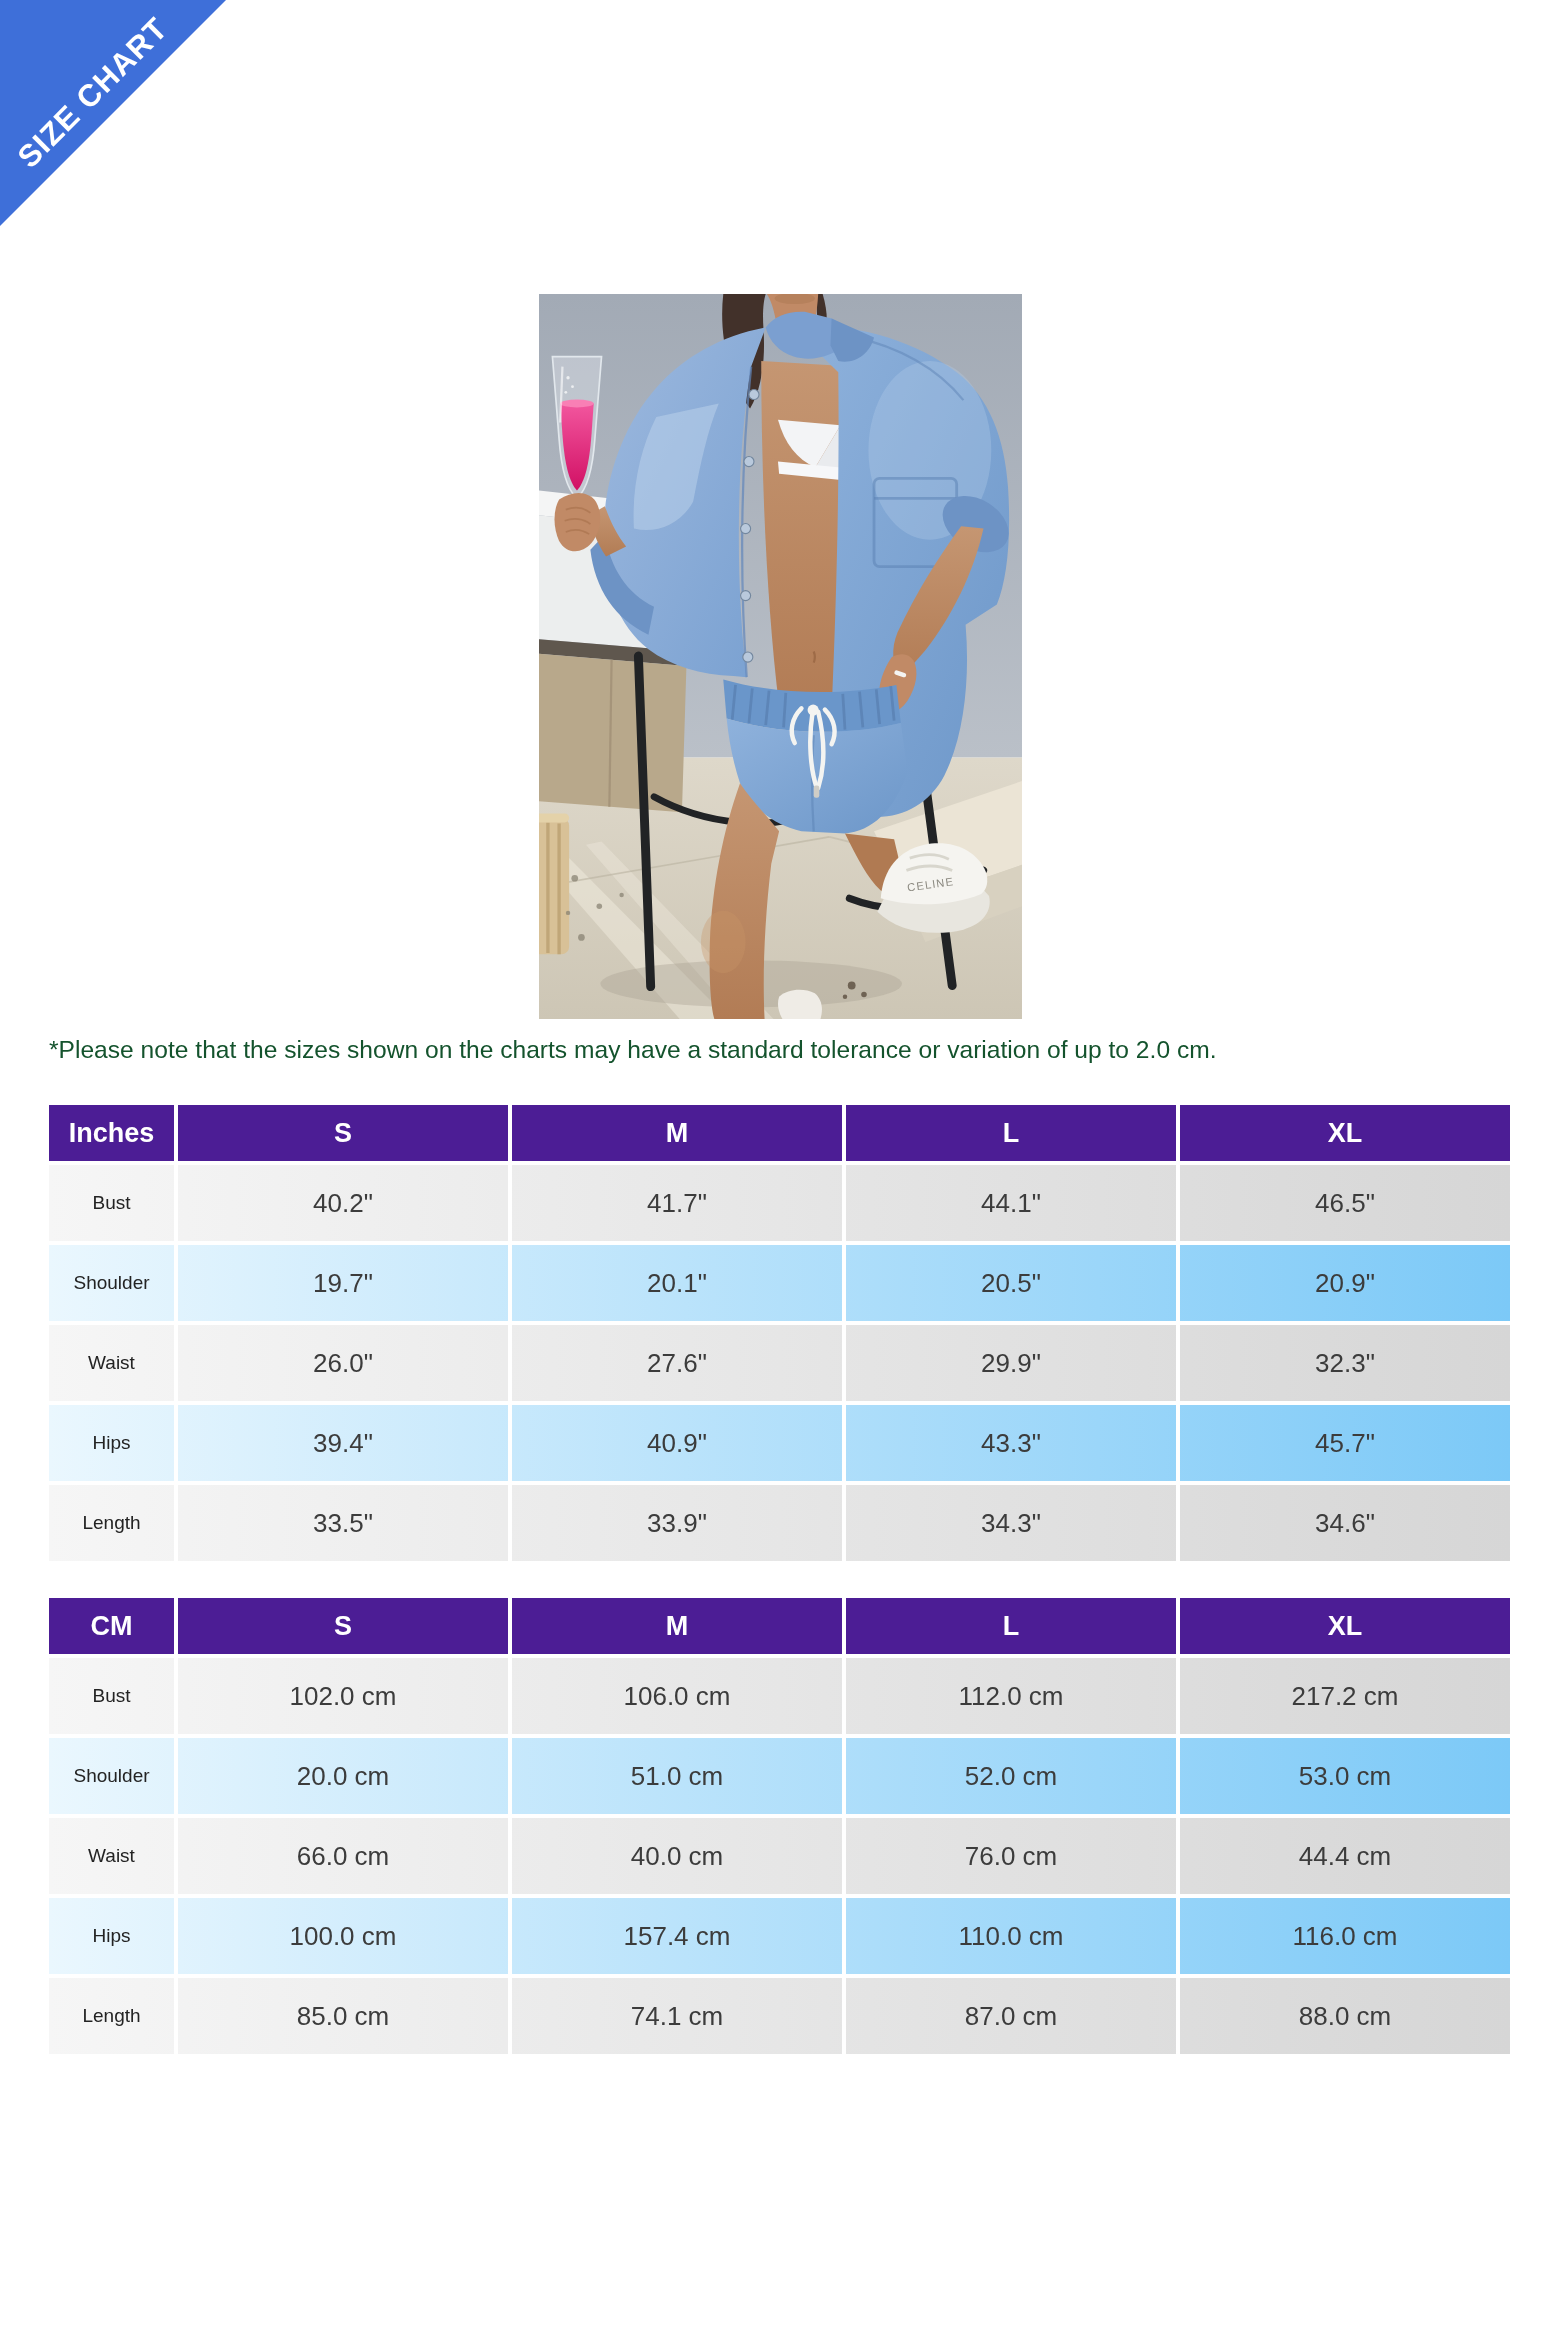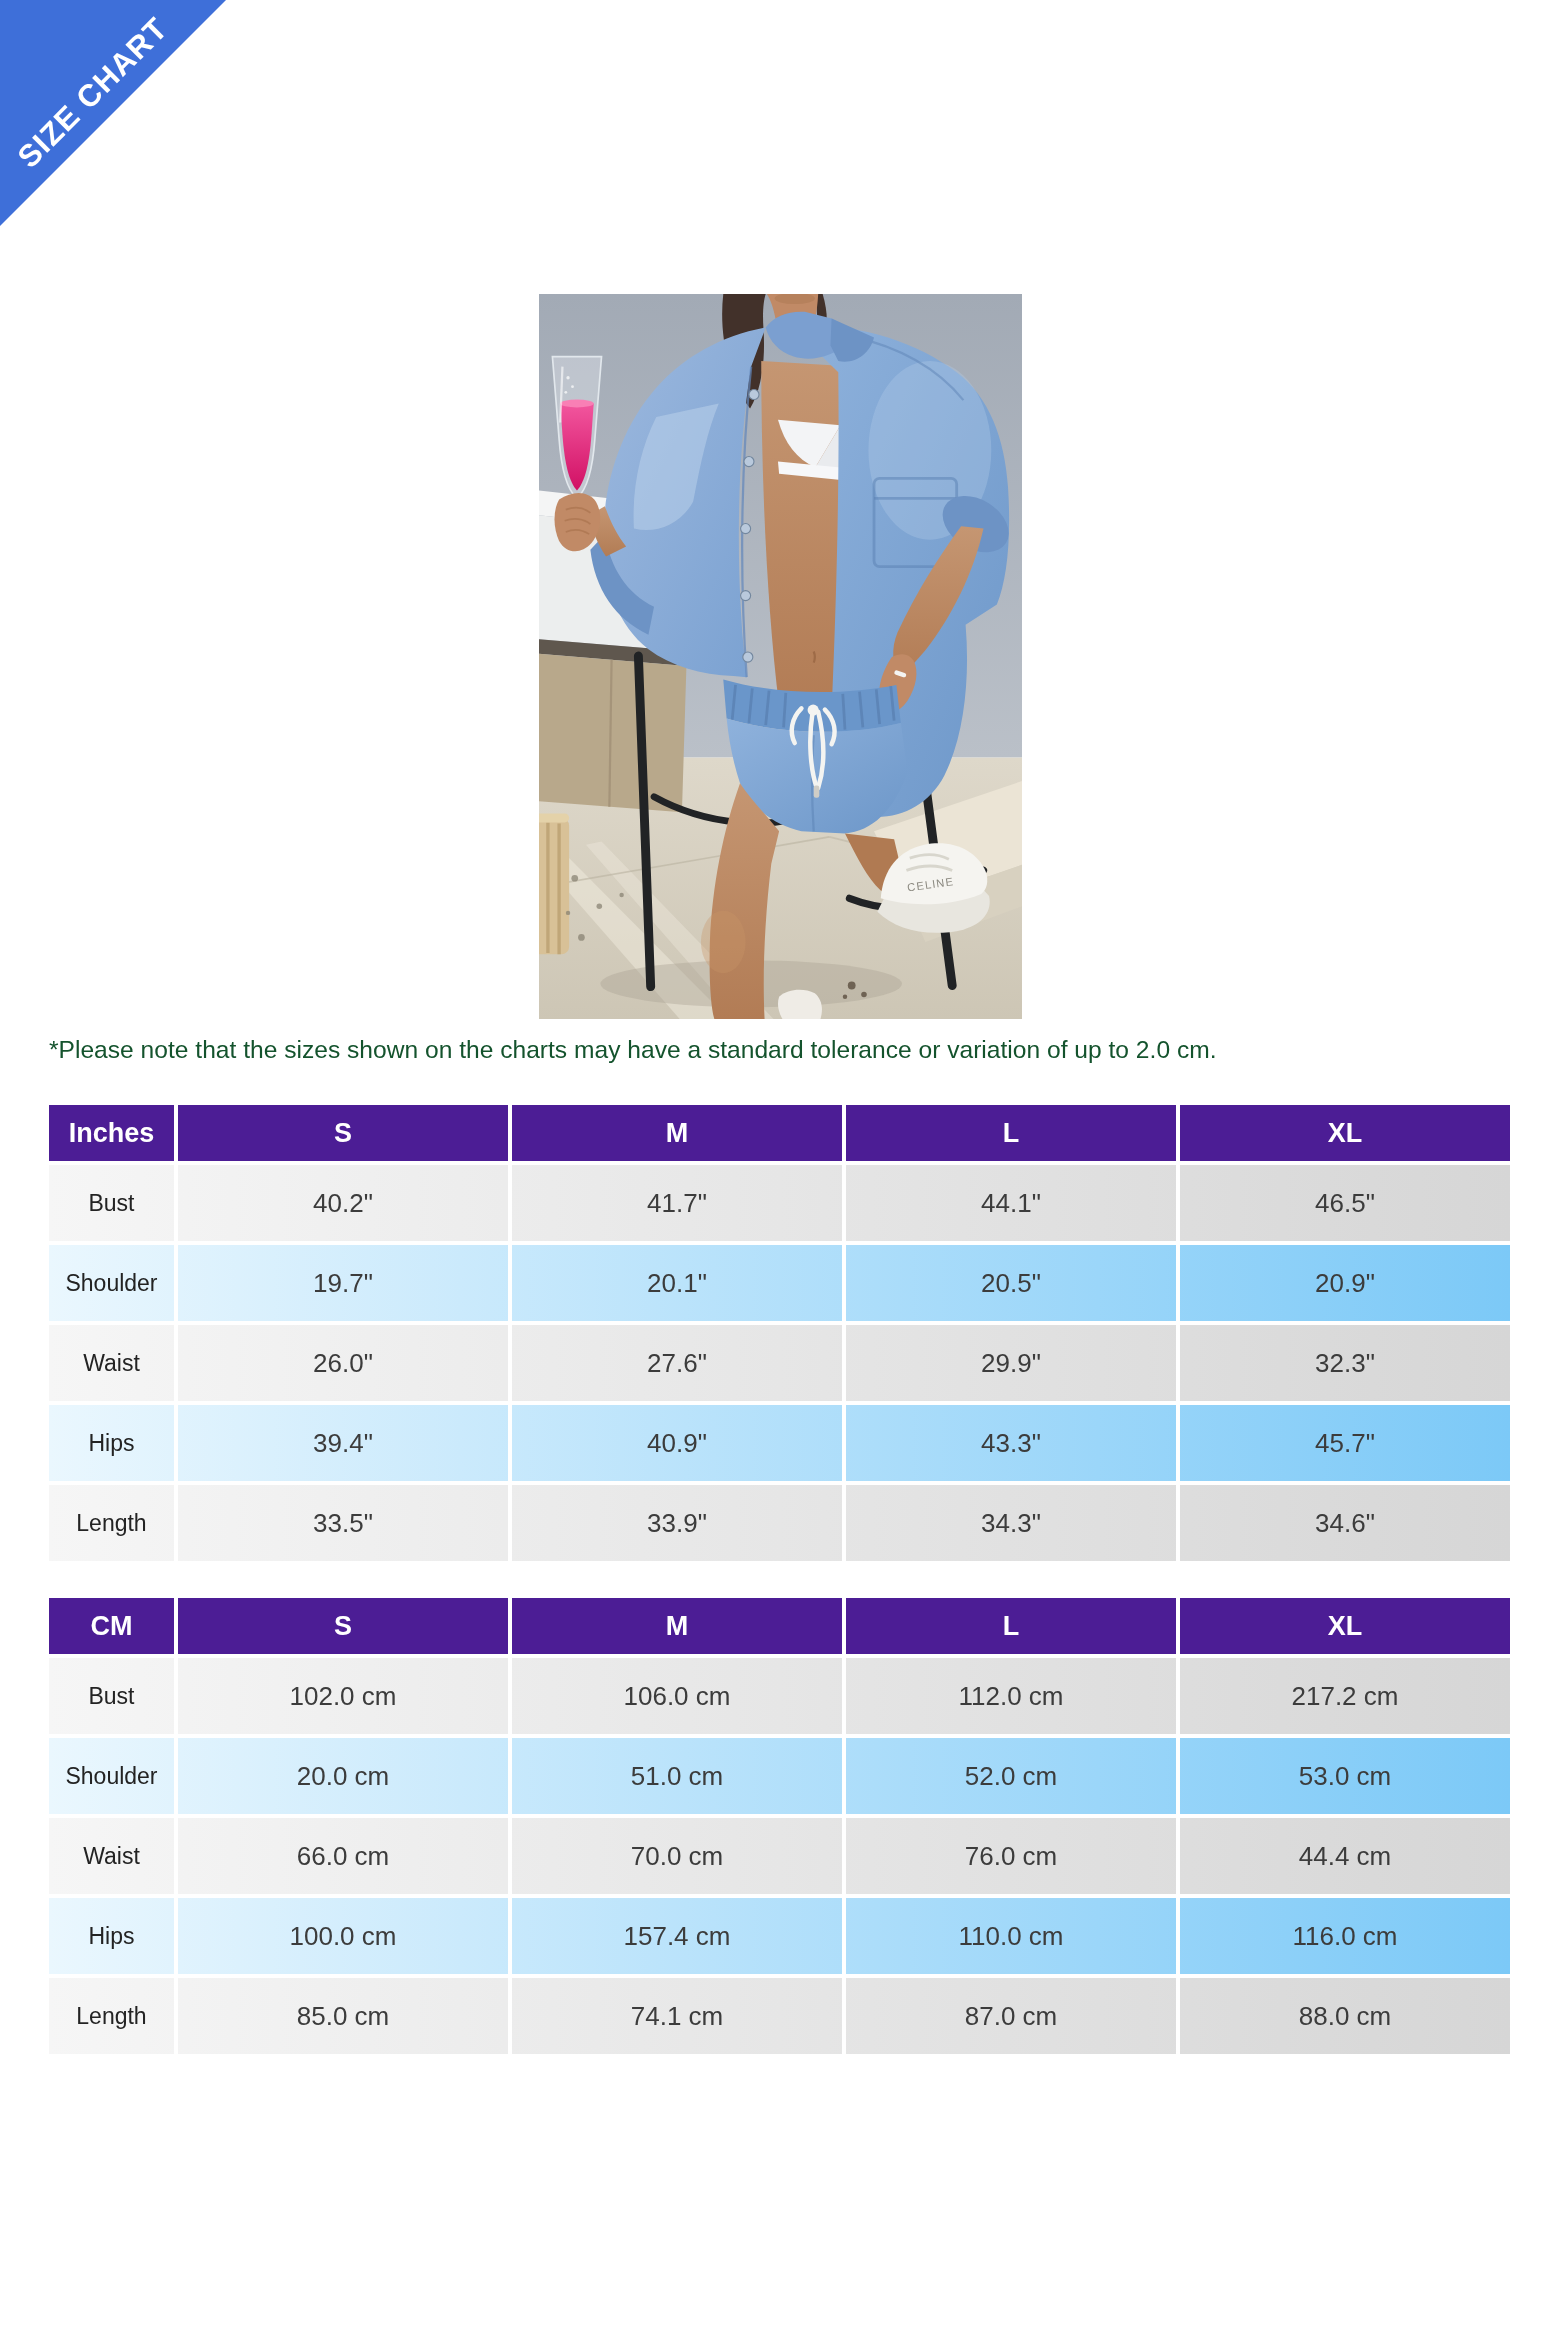--- a/index.html
+++ b/index.html
@@ -18,21 +18,21 @@
   .photo svg{display:block;width:483px;height:725px;}
   
   .disclaimer{position:absolute;left:49px;top:1036px;font-size:24.6px;color:#14532d;}
   
   .tables{position:absolute;left:45px;top:1101px;width:1472px;}
   table.size{border-collapse:separate;border-spacing:4.5px;table-layout:fixed;width:1469px;}
   table.size + table.size{margin-top:29px;}
   col.c0{width:125px;}
   table.size th{background:#4c1d95;color:#ffffff;height:54px;font-size:27px;font-weight:700;text-align:center;}
   table.size td{height:74px;text-align:center;font-size:26px;color:#3c3c3c;}
-  table.size td.row-label{font-size:23px;color:#232323;}
+  table.size td.row-label{font-size:19px;color:#232323;}
   tr.gray{background:linear-gradient(90deg,#f6f6f6 0%,#d6d6d6 100%);}
   tr.blue{background:linear-gradient(90deg,#eaf7fe 0%,#7cc9f7 100%);}
 </style>
 </head>
 <body>
 
 <div class="banner"></div>
 <div class="banner-text">SIZE CHART</div>
 
 <div class="photo">
@@ -297,21 +297,21 @@
         <tr class="blue">
           <td class="row-label">Shoulder</td>
           <td>20.0 cm</td>
           <td>51.0 cm</td>
           <td>52.0 cm</td>
           <td>53.0 cm</td>
         </tr>
         <tr class="gray">
           <td class="row-label">Waist</td>
           <td>66.0 cm</td>
-          <td>70.0 cm</td>
+          <td>40.0 cm</td>
           <td>76.0 cm</td>
           <td>44.4 cm</td>
         </tr>
         <tr class="blue">
           <td class="row-label">Hips</td>
           <td>100.0 cm</td>
           <td>157.4 cm</td>
           <td>110.0 cm</td>
           <td>116.0 cm</td>
         </tr>

